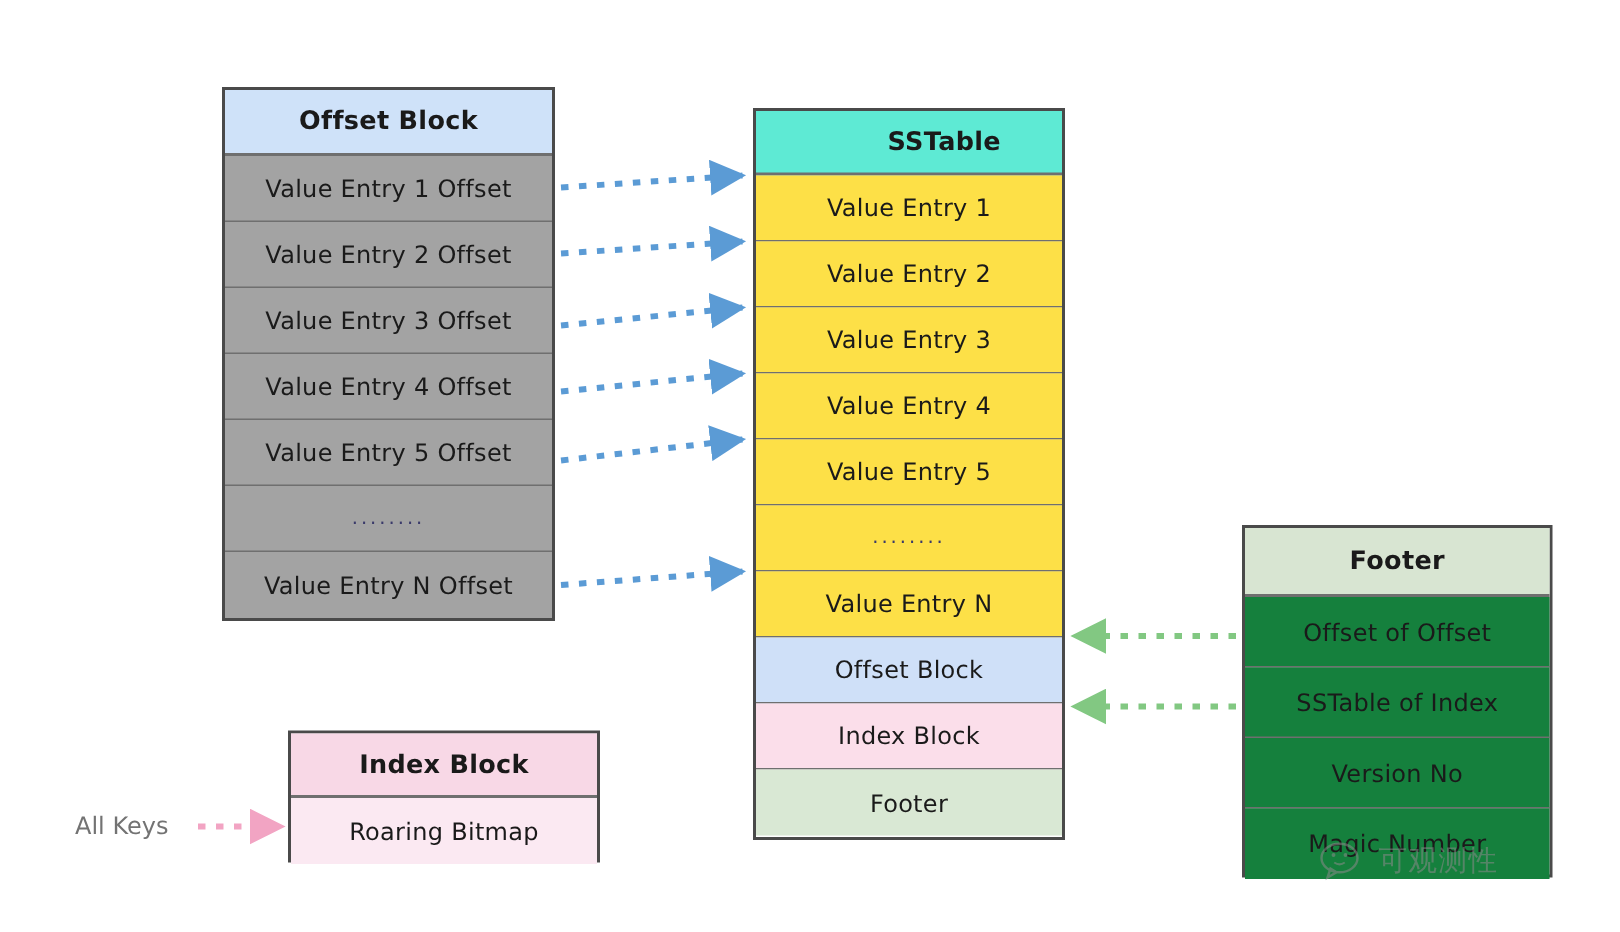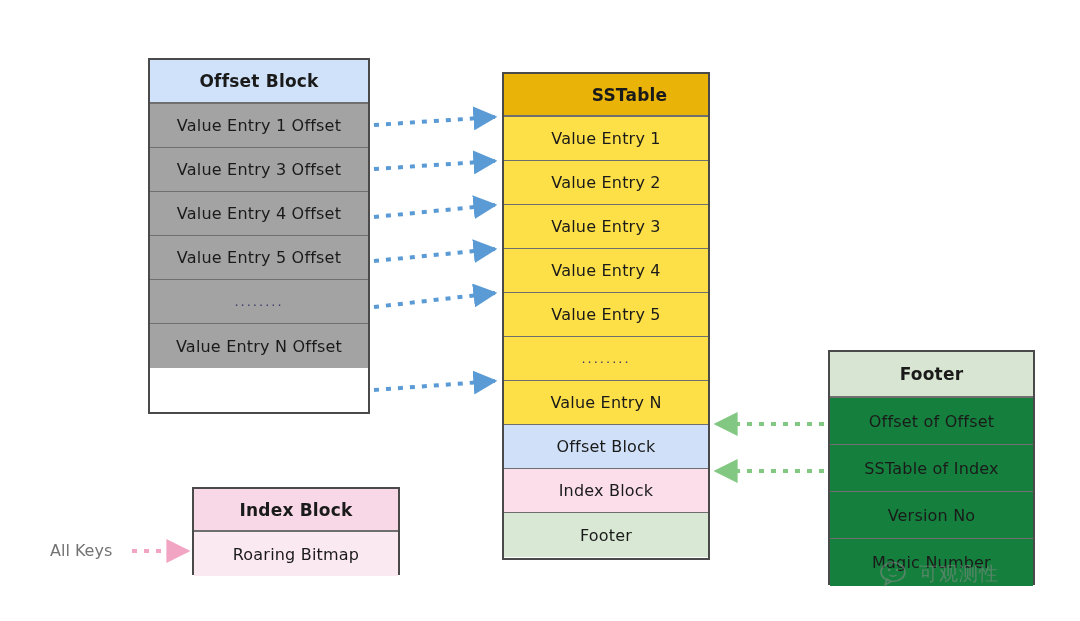--- a/index.html
+++ b/index.html
@@ -64,21 +64,21 @@
   #offset-block .row.header { height: 44px; background: #cfe2f9; }
 
   
   #sstable {
     left: 502px;
     top: 60px;
     width: 208px;
     height: 488px;
   }
   #sstable .row { height: 44px; background: #fde047; }
-  #sstable .row.header { height: 43px; background: #eab308; padding-left: 47px; }
+  #sstable .row.header { height: 43px; background: #5eead4; padding-left: 47px; }
   #sstable .row.offsetblock { background: #cfe0f8; }
   #sstable .row.indexblock { background: #fbdeea; }
   #sstable .row.footer { background: #d9e8d4; }
 
   
   #index-block {
     left: 192px;
     top: 475px;
     width: 208px;
     height: 88px;
@@ -133,20 +133,21 @@
   #watermark .wm-logo { display: block; }
 </style>
 </head>
 <body>
 
 <div class="canvas">
 
   <div class="box" id="offset-block">
     <div class="row header">Offset Block</div>
     <div class="row">Value Entry 1 Offset</div>
+    <div class="row">Value Entry 2 Offset</div>
     <div class="row">Value Entry 3 Offset</div>
     <div class="row">Value Entry 4 Offset</div>
     <div class="row">Value Entry 5 Offset</div>
     <div class="row dots">........</div>
     <div class="row">Value Entry N Offset</div>
   </div>
 
   <div class="box" id="sstable">
     <div class="row header">SSTable</div>
     <div class="row">Value Entry 1</div>

